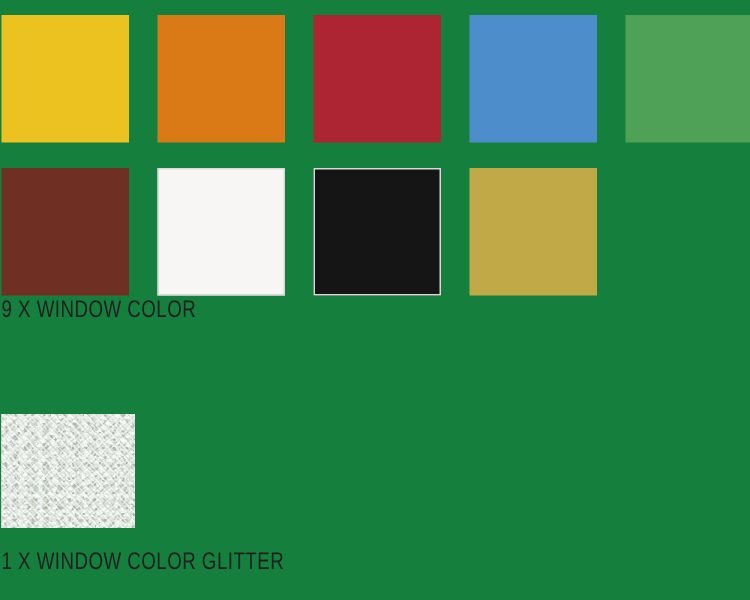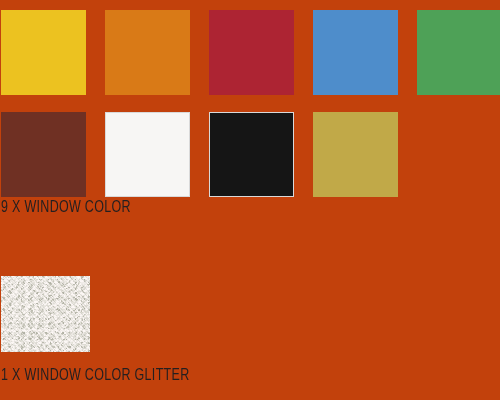--- a/index.html
+++ b/index.html
@@ -12,21 +12,21 @@
     height: 400px;
     overflow: hidden;
     font-family: "Liberation Sans", sans-serif;
     -webkit-font-smoothing: antialiased;
   }
 
   #stage {
     position: relative;
     width: 500px;
     height: 400px;
-    background: #c2410c;
+    background: #15803d;
   }
 
   
   .swatch-grid {
     position: absolute;
     left: 1px;
     top: 10px;
     width: 499px;
     display: grid;
     grid-template-columns: repeat(5, 85px);

